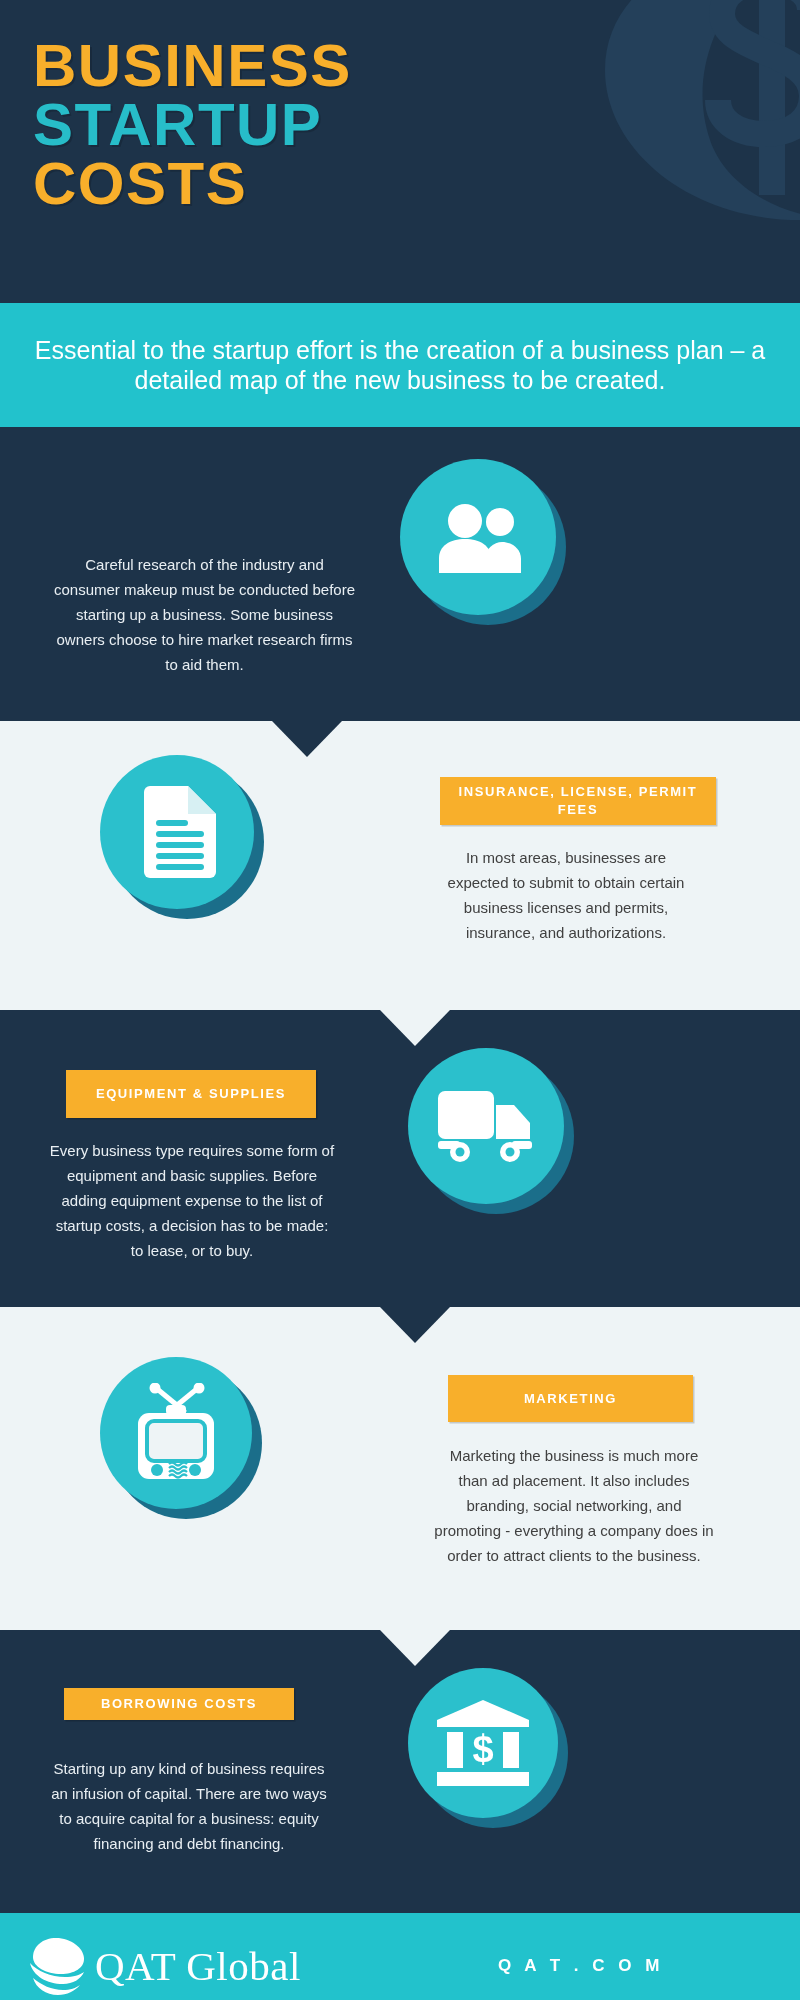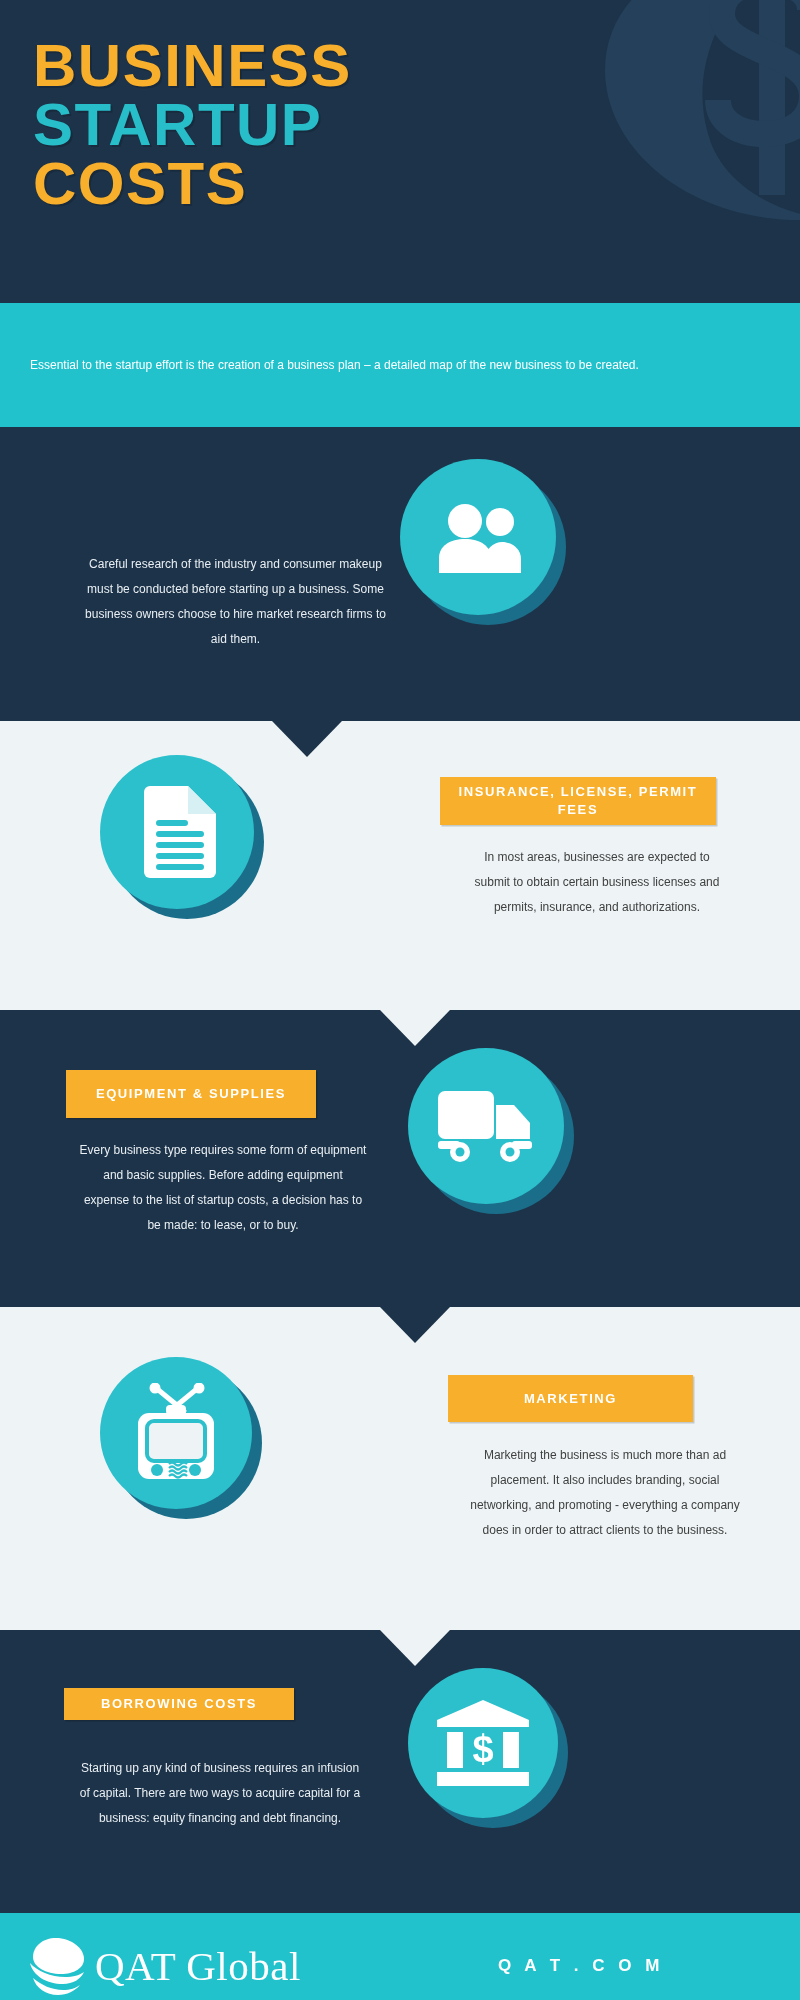--- a/index.html
+++ b/index.html
@@ -31,21 +31,21 @@
   }
   .t-yellow{ color:#f8af2b; }
   .t-teal{ color:#27bdc9; }
 
   
   .subtitle-banner{
     position:absolute; left:0; top:303px; width:800px; height:124px;
     background:#22c2cc; display:flex; align-items:center; justify-content:center;
   }
   .subtitle-text{
-    color:#ffffff; font-size:12px; line-height:30px; text-align:left;
+    color:#ffffff; font-size:25px; line-height:30px; text-align:center;
     width:740px; font-weight:400;
   }
 
   
   .section{
     position:absolute; left:0; width:800px; overflow:visible;
   }
   .sec-dark{ background:#1d3349; }
   .sec-light{ background:#eef4f6; }
 
@@ -56,21 +56,21 @@
   .tag{
     position:absolute;
     background:#f8af2b; color:#ffffff;
     font-size:13px; font-weight:bold; letter-spacing:1.6px;
     display:flex; align-items:center; justify-content:center;
     text-align:center; line-height:18px;
     box-shadow: 1.5px 1.5px 0 rgba(0,0,0,.18);
   }
   .body-text{
     position:absolute;
-    font-size:12px; line-height:25px; text-align:center;margin-left:31px;
+    font-size:15px; line-height:25px; text-align:center;
   }
   .body-dark{ color:#e9eff3; }
   .body-light{ color:#404040; }
 
   .icon-circle{
     position:absolute; border-radius:50%;
     background:#2bc0cc;
     display:flex; align-items:center; justify-content:center;
   }
   .icon-shadow{

